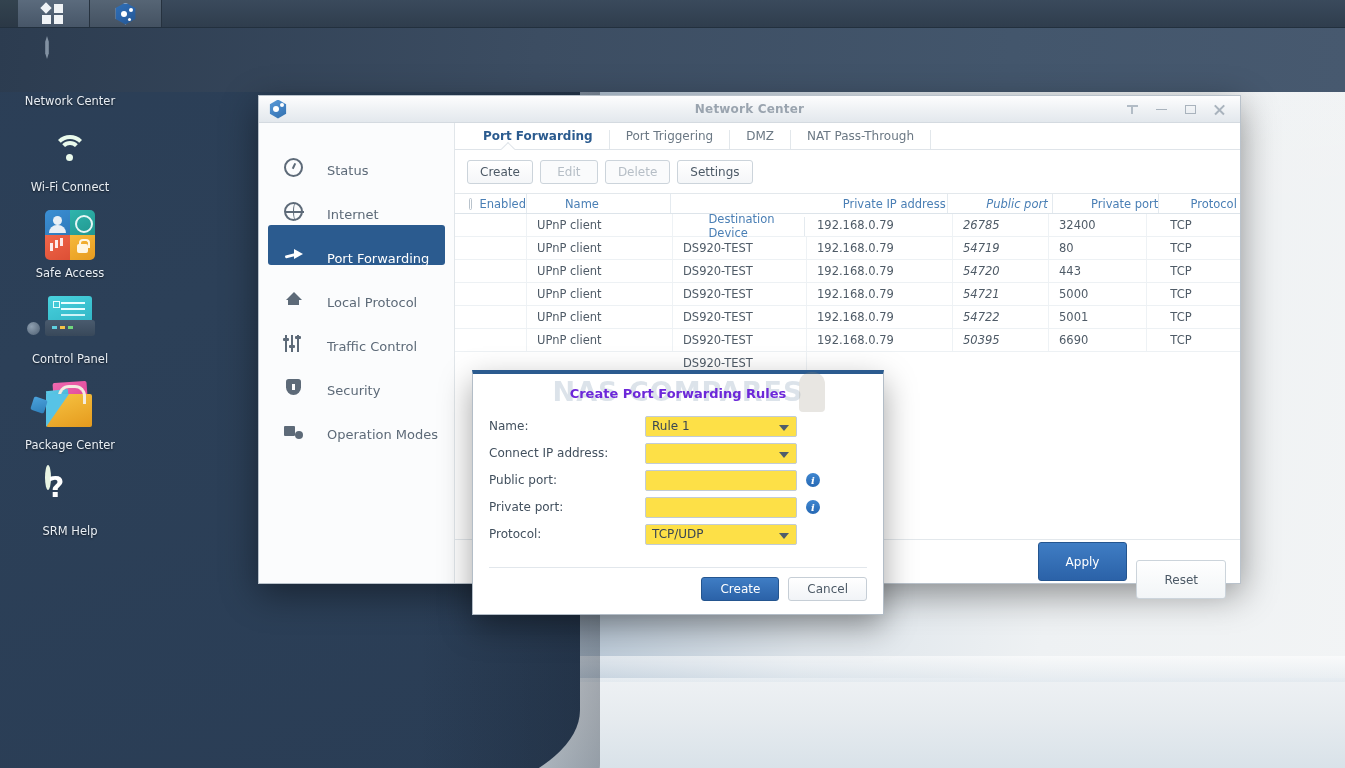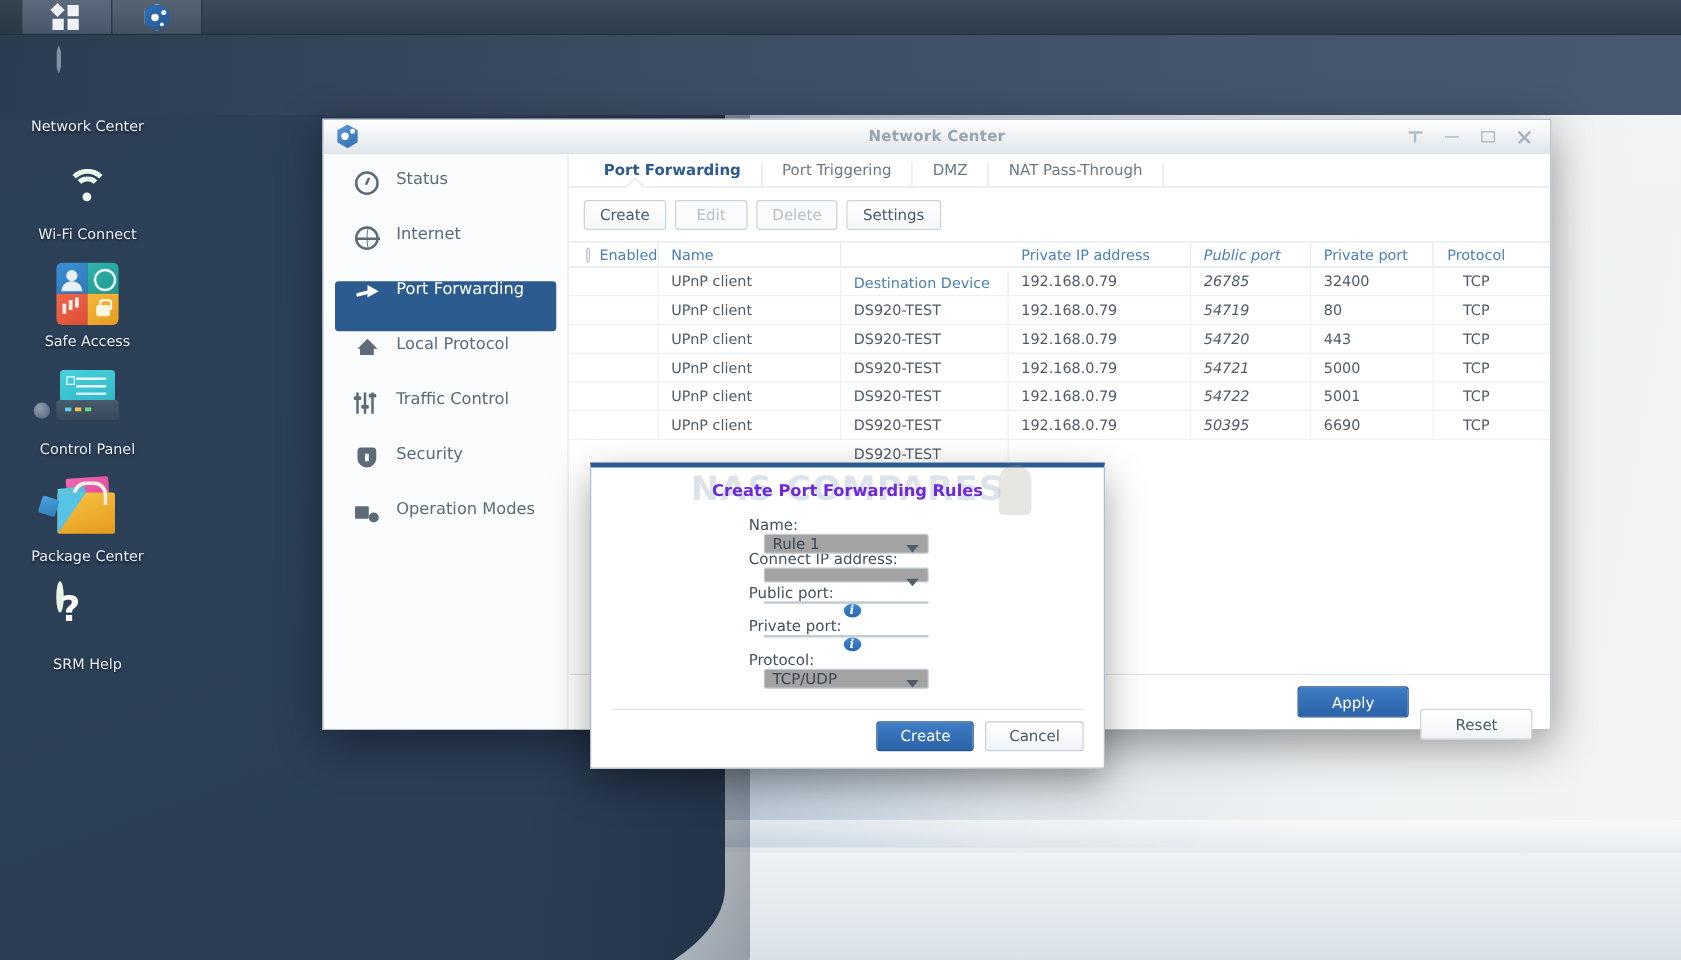--- a/index.html
+++ b/index.html
@@ -224,21 +224,21 @@
   .wc.close:after{transform:rotate(45deg);} .wc.close:before{transform:rotate(-45deg);}
 
   #winbody { flex: 1; display: flex; min-height: 0; }
 
   
   #sidebar {
     width: 196px; background: #fbfcfd; border-right: 1px solid #e1e6ea;
     padding-top: 14px;
   }
   .nav {
-    height: 40px; display: flex; align-items: flex-start; gap: 14px;
+    height: 40px; display: flex; align-items: flex-end; gap: 24px;
     padding-left: 16px; margin: 0 9px 4px 9px; border-radius: 3px;
     color: #5d6a78; font-size: 13px; cursor: pointer;
   }
   .nav.active { background: #2b5b8f; color: #fff; }
   .nav .ni { width: 19px; height: 19px; position: relative; flex: none; }
   .nl { line-height: 1; }
 
   .i-status { border: 2px solid #5d6a78; border-radius: 50%; }
   .i-status:after{content:"";position:absolute;left:7px;top:3px;width:1.8px;height:6px;
     background:#5d6a78;transform:rotate(25deg);}
@@ -293,21 +293,21 @@
     background: linear-gradient(180deg, #ffffff 0%, #f4f6f8 100%);
     font-size: 12px; color: #4c5966; cursor: pointer;
     display: flex; align-items: center; justify-content: center;
   }
   .tbtn.disabled { color: #b6bec6; background: #fafbfc; cursor: default; }
 
   
   #table { flex: 1; overflow: hidden; border-top: 1px solid #e3e8ec; }
   .trow { display: flex; height: 23px; align-items: center;
           border-bottom: 1px solid #edf1f4; font-size: 11.5px; color: #4f5b67; }
-  .thead { height: 20px; color: #4a7fb5; border-bottom: 1px solid #dde4ea; }
+  .thead { height: 20px; color: #4a7fb5; border-bottom: 1px solid #dde4ea; gap: 28px; }
   .c-en  { width: 72px; padding-left: 14px; display:flex; align-items:center; gap:8px;
            border-right: 1px solid #eef2f5; height: 100%; }
   .c-nm  { width: 146px; padding-left: 10px; border-right: 1px solid #eef2f5; height:100%;
            display:flex; align-items:center; }
   .c-dd  { width: 134px; padding-left: 10px; border-right: 1px solid #eef2f5; height:100%;
            display:flex; align-items:center;margin-top:45px; }
   .c-ip  { width: 146px; padding-left: 10px; border-right: 1px solid #eef2f5; height:100%;
            display:flex; align-items:center; }
   .c-pp  { width: 96px;  padding-left: 10px; border-right: 1px solid #eef2f5; height:100%;
            display:flex; align-items:center;font-style:italic; }
@@ -319,21 +319,21 @@
   .thead .c-pp, .thead .c-vp { border-right-color: #e4eaef; }
   .chk { width: 12px; height: 12px; border: 1px solid #b9c3cc; background: #fff;
          border-radius: 2px; cursor: pointer; }
 
   #winfooter {
     height: 44px; border-top: 1px solid #e3e8ec;
     display: flex; align-items: center; justify-content: flex-end;
     gap: 9px; padding-right: 14px; background: #fff;
   }
   .fbtn {
-    min-width: 68px; height: 25px; padding: 0 27px; border-radius: 3px;
+    min-width: 68px; height: 39px; padding: 0 27px; border-radius: 3px;
     font-size: 12px; cursor: pointer; display:flex; align-items:center;
     justify-content:center;
   }
   .fbtn.primary { background: linear-gradient(180deg,#3f7dc4,#2b62a8);
                   border: 1px solid #24558f; color: #fff; }
   .fbtn.ghost { background: linear-gradient(180deg,#ffffff,#f2f5f7);
                 border: 1px solid #ccd4db; color: #4c5966; margin-top: 36px; }
 
   
   #modal {
@@ -352,23 +352,23 @@
   #wmfig {
     position: absolute; right: 58px; top: -2px; width: 26px; height: 40px;
     background: rgba(150,140,125,.22); border-radius: 12px 12px 4px 4px;
     pointer-events: none;
   }
   #mtitle {
     text-align: center; font-size: 13px; font-weight: bold; color: #6d28d9;
     padding: 12px 0 2px 0; position: relative; z-index: 2;
   }
   #mform { padding: 10px 18px 0 16px; position: relative; z-index: 2; }
-  .frow { display: flex; align-items: center; height: 26px; margin-bottom: 1px; flex-direction: column; }
+  .frow { display: flex; align-items: center; height: 26px; margin-bottom: 1px; }
   .flab { width: 156px; font-size: 12px; color: #42505e; }
-  .fctl { width: 132px; height: 21px; border: 1px solid #c2ccd5; background: #a3a3a3;
+  .fctl { width: 152px; height: 21px; border: 1px solid #c2ccd5; background: #fde047;
           border-radius: 2px; display: flex; align-items: center; padding: 0 6px;
           font-size: 12px; color: #3a4653; position: relative; cursor: pointer; }
   .fctl .dn {
     position: absolute; right: 7px; top: 8px; width: 0; height: 0;
     border-left: 5px solid transparent; border-right: 5px solid transparent;
     border-top: 6px solid #4f5d6b;
   }
   .fctl.input { cursor: text; }
   .info {
     width: 14px; height: 14px; border-radius: 50%; margin-left: 9px;

